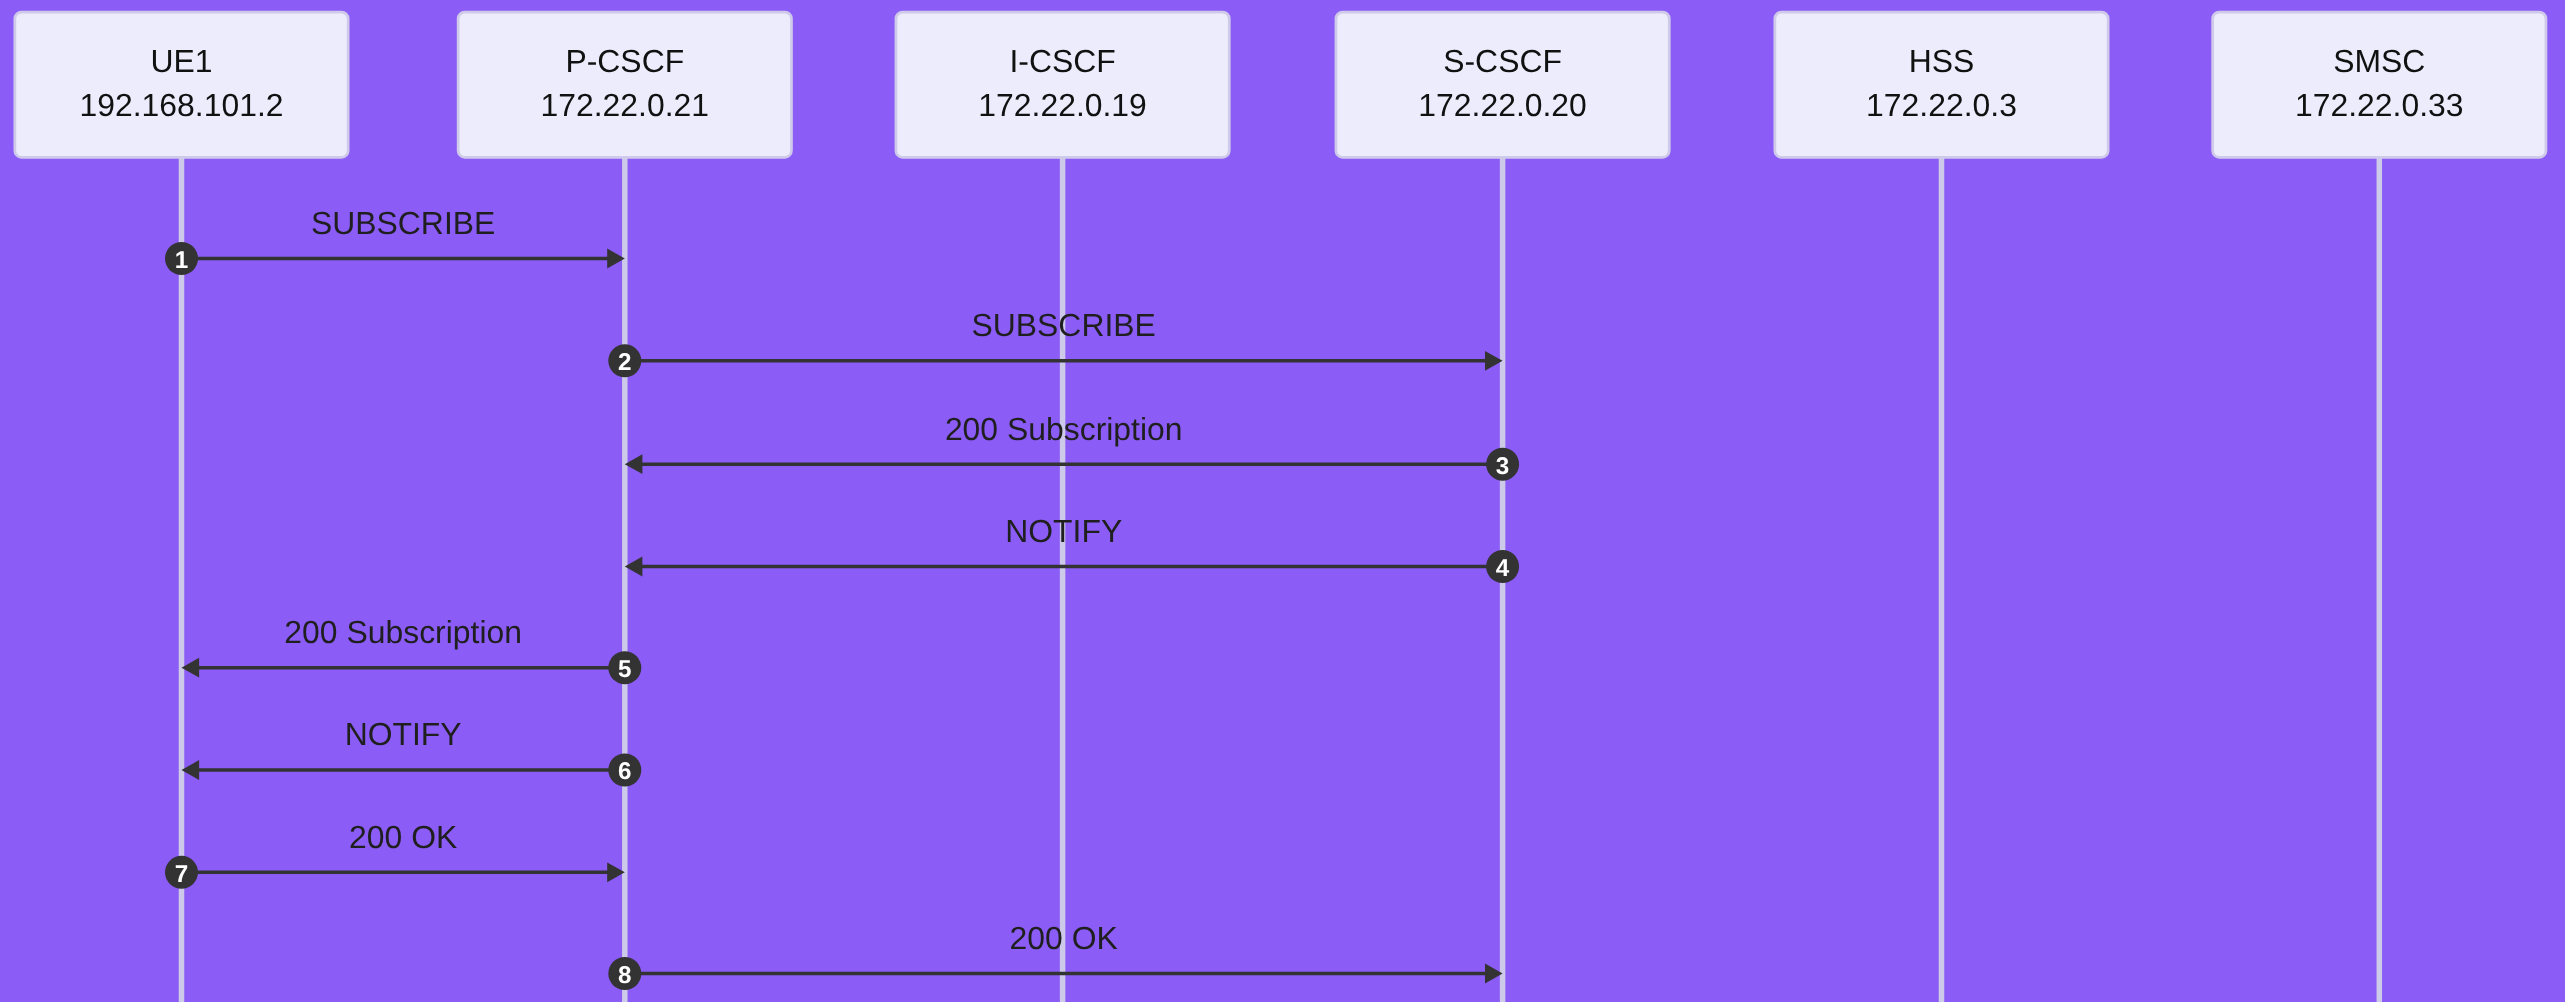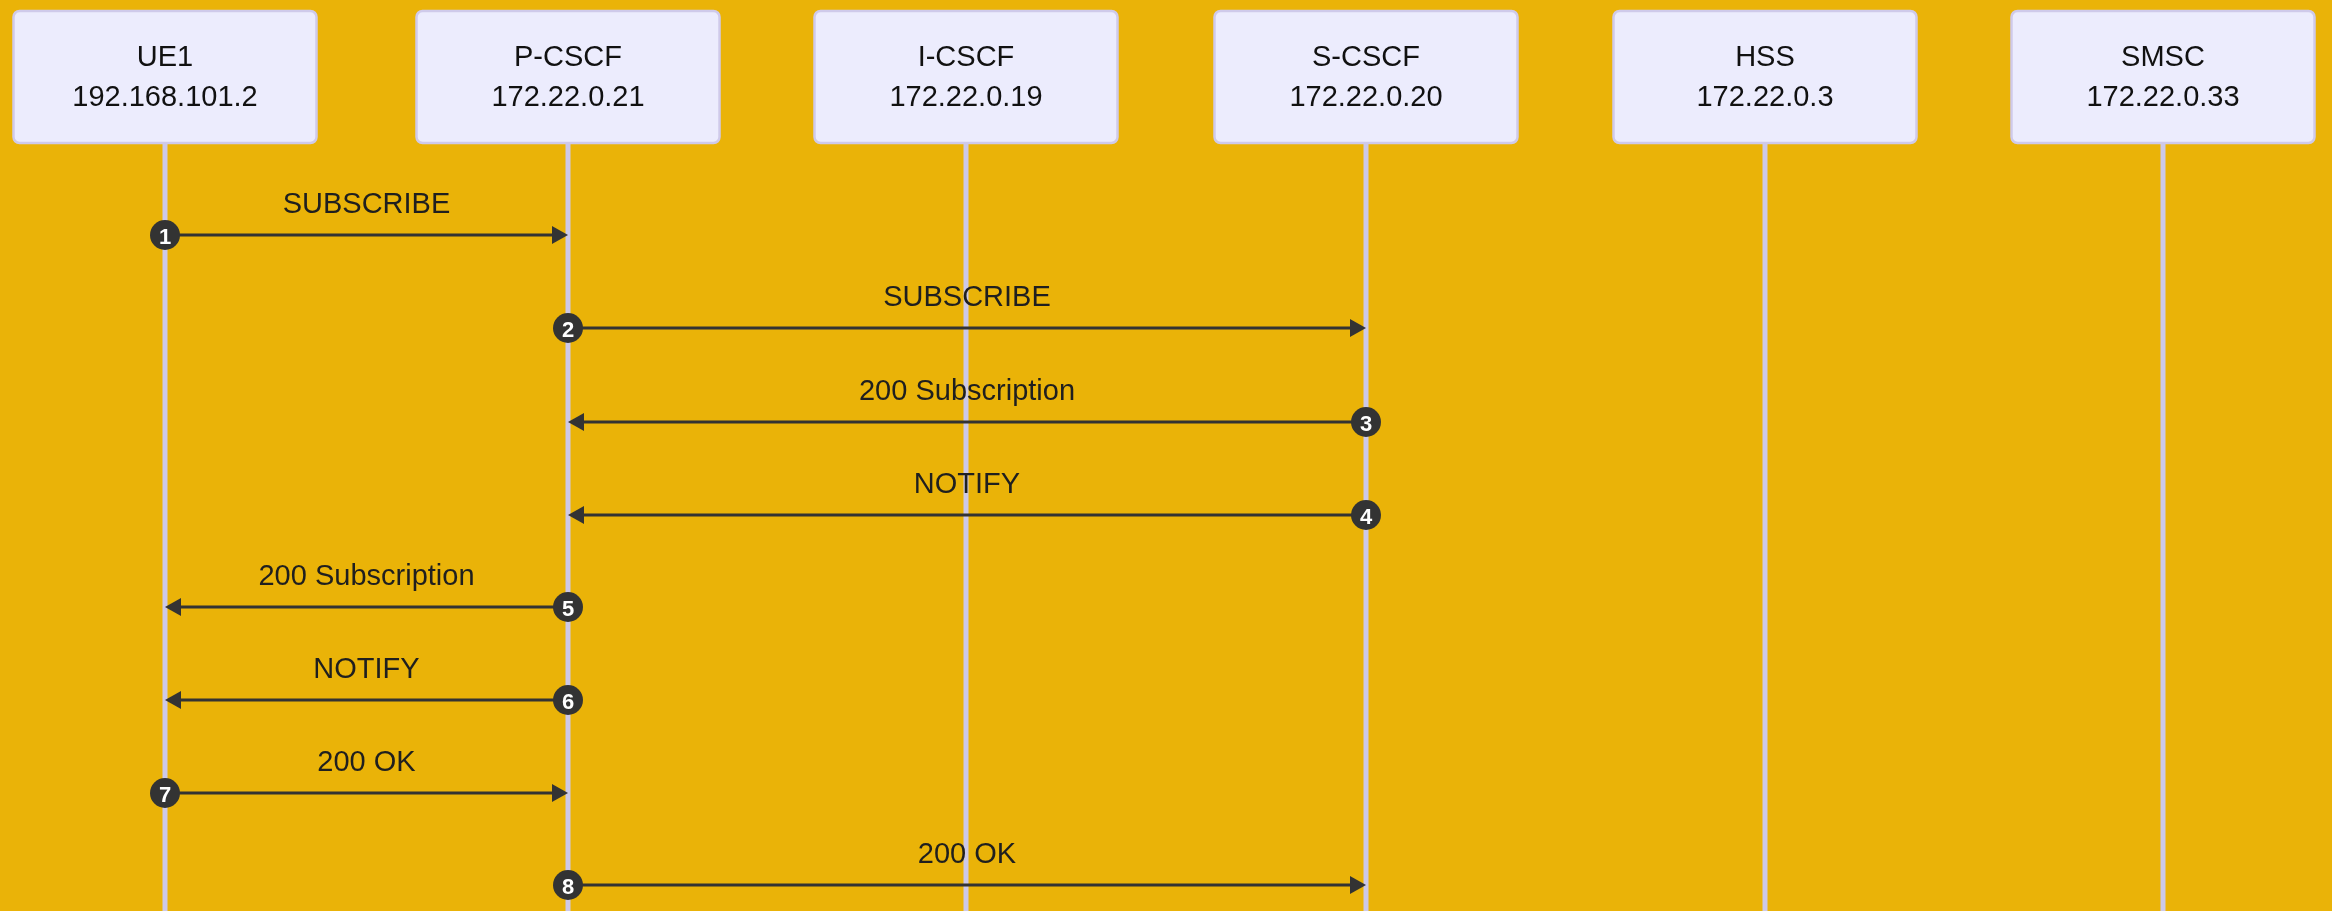--- a/index.html
+++ b/index.html
@@ -9,21 +9,21 @@
   }
   body {
     font-family: "Liberation Sans", sans-serif;
     -webkit-font-smoothing: antialiased;
   }
   #diagram-root {
     position: relative;
     width: 2332px;
     height: 911px;
     overflow: hidden;
-    background: #eab308;
+    background: #8b5cf6;
   }
   #seq-svg {
     position: absolute;
     left: 0;
     top: 0;
     width: 2332px;
     height: 911px;
     display: block;
   }
   .lifeline {

